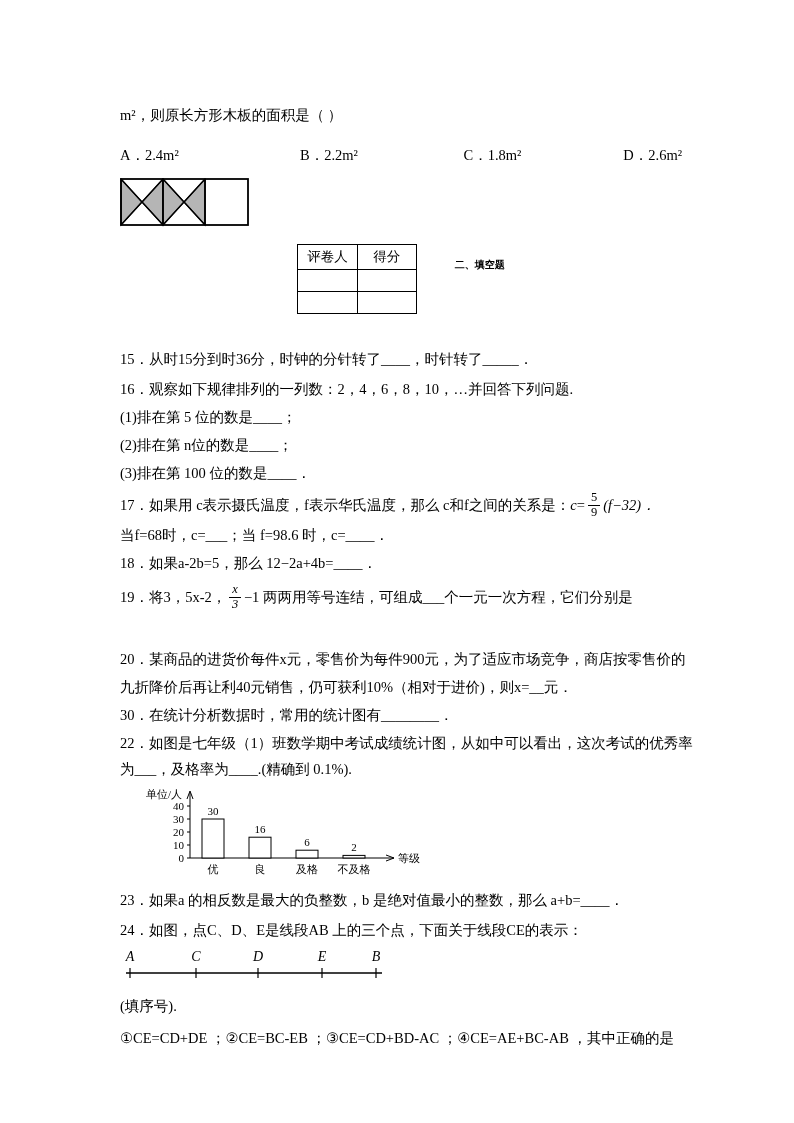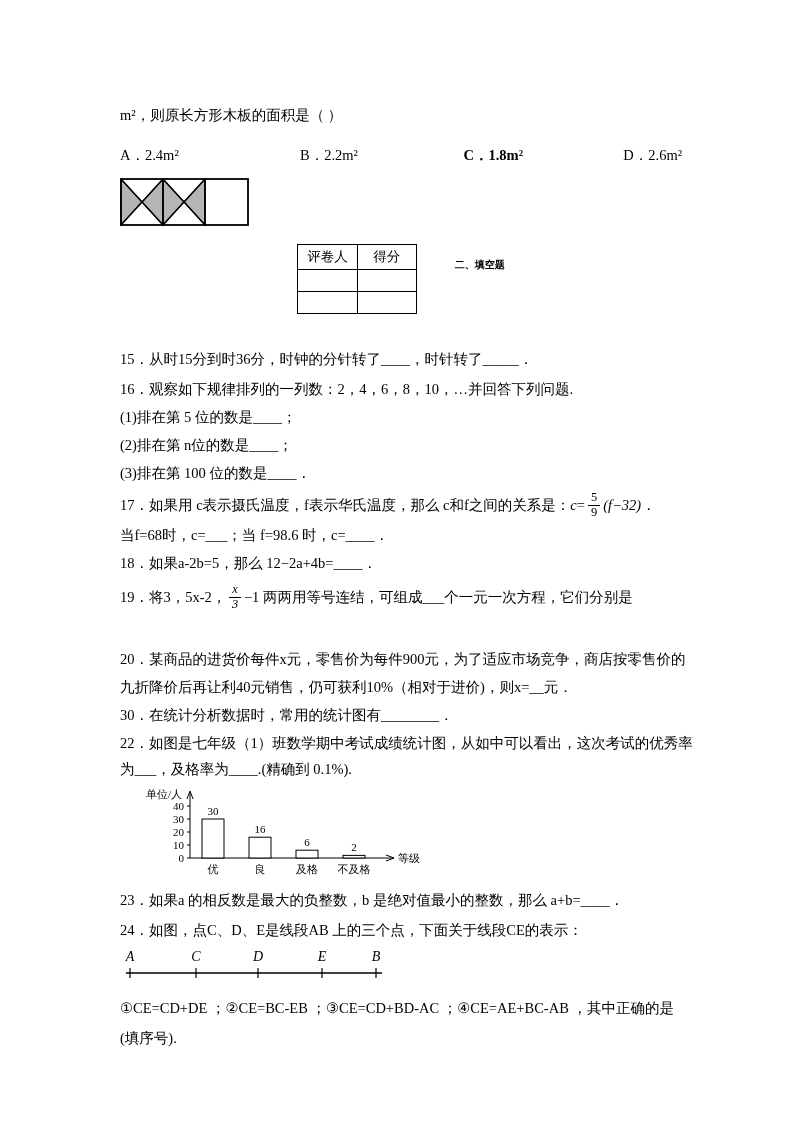--- a/index.html
+++ b/index.html
@@ -7,21 +7,21 @@
     width:794px;height:1123px;position:relative;background:#fff;
     font-family:"Liberation Serif","DejaVu Serif",serif;
     color:#000;font-size:14.5px;line-height:22px;overflow:hidden;
   }
   .content{position:absolute;left:120px;top:104px;width:562px;}
   .line{min-height:22px;white-space:nowrap;}
   .options-row{margin-top:18px;display:flex;white-space:nowrap;gap:44px;}
   .opt{display:inline-block;}
   .opt.w1{width:148px;}
   .opt.w2{width:130px;}
-  .opt.w3{width:126px;font-weight:bold;}
+  .opt.w3{width:126px;}
   .figure{margin-top:12px;}
   .table-wrap{margin-top:10px;display:flex;align-items:flex-start;justify-content:center;}
   .grader{border-collapse:collapse;}
   .grader th,.grader td{border:1.6px solid #000;font-weight:normal;font-size:13.5px;padding:1px 9px;text-align:center;}
   .grader th{height:20px;min-width:40px;}
   .grader td{height:19px;}
   .section-title{font-weight:bold;margin-left:38px;margin-top:10px;font-size:10px;}
   .fline{display:flex;align-items:center;white-space:nowrap;height:30px;}
   .frac{display:inline-flex;flex-direction:column;align-items:center;line-height:1.1;font-size:12.5px;margin:0 3px;}
   .frac .num{border-bottom:1px solid #000;padding:0 3px;}
@@ -171,17 +171,17 @@
           <text x="72" y="14" text-anchor="middle" font-size="14" font-style="italic">C</text>
           <line x1="134" y1="21" x2="134" y2="31" stroke="#000" stroke-width="1.2"></line>
           <text x="134" y="14" text-anchor="middle" font-size="14" font-style="italic">D</text>
           <line x1="198" y1="21" x2="198" y2="31" stroke="#000" stroke-width="1.2"></line>
           <text x="198" y="14" text-anchor="middle" font-size="14" font-style="italic">E</text>
           <line x1="252" y1="21" x2="252" y2="31" stroke="#000" stroke-width="1.2"></line>
           <text x="252" y="14" text-anchor="middle" font-size="14" font-style="italic">B</text>
         </svg>
     </div>
 
+    <div class="line" style="margin-top:8px">(填序号).</div>
     <div class="line" style="margin-top:10px">①CE=CD+DE ；②CE=BC-EB ；③CE=CD+BD-AC ；④CE=AE+BC-AB ，其中正确的是</div>
-    <div class="line" style="margin-top:8px">(填序号).</div>
 
   </div>
 </div>
 
 </body></html>

